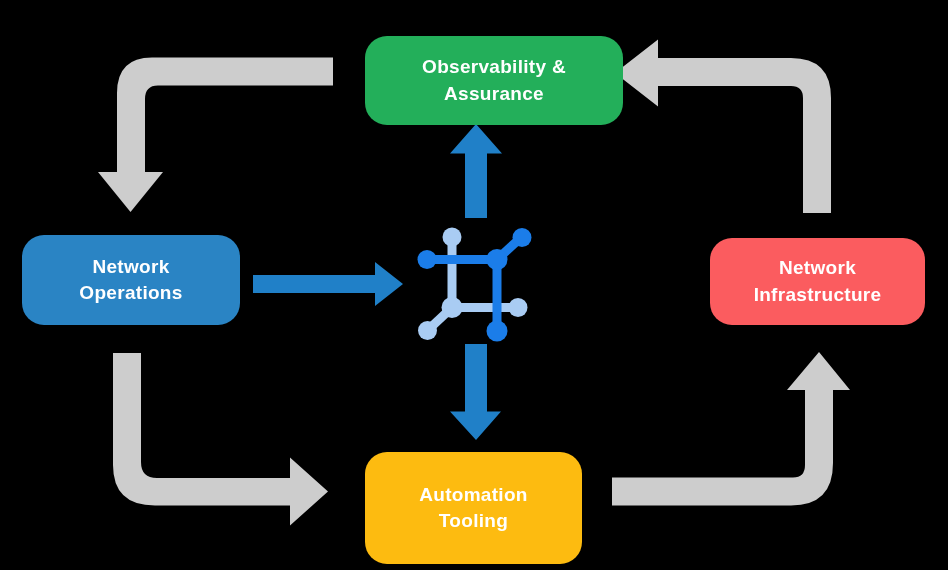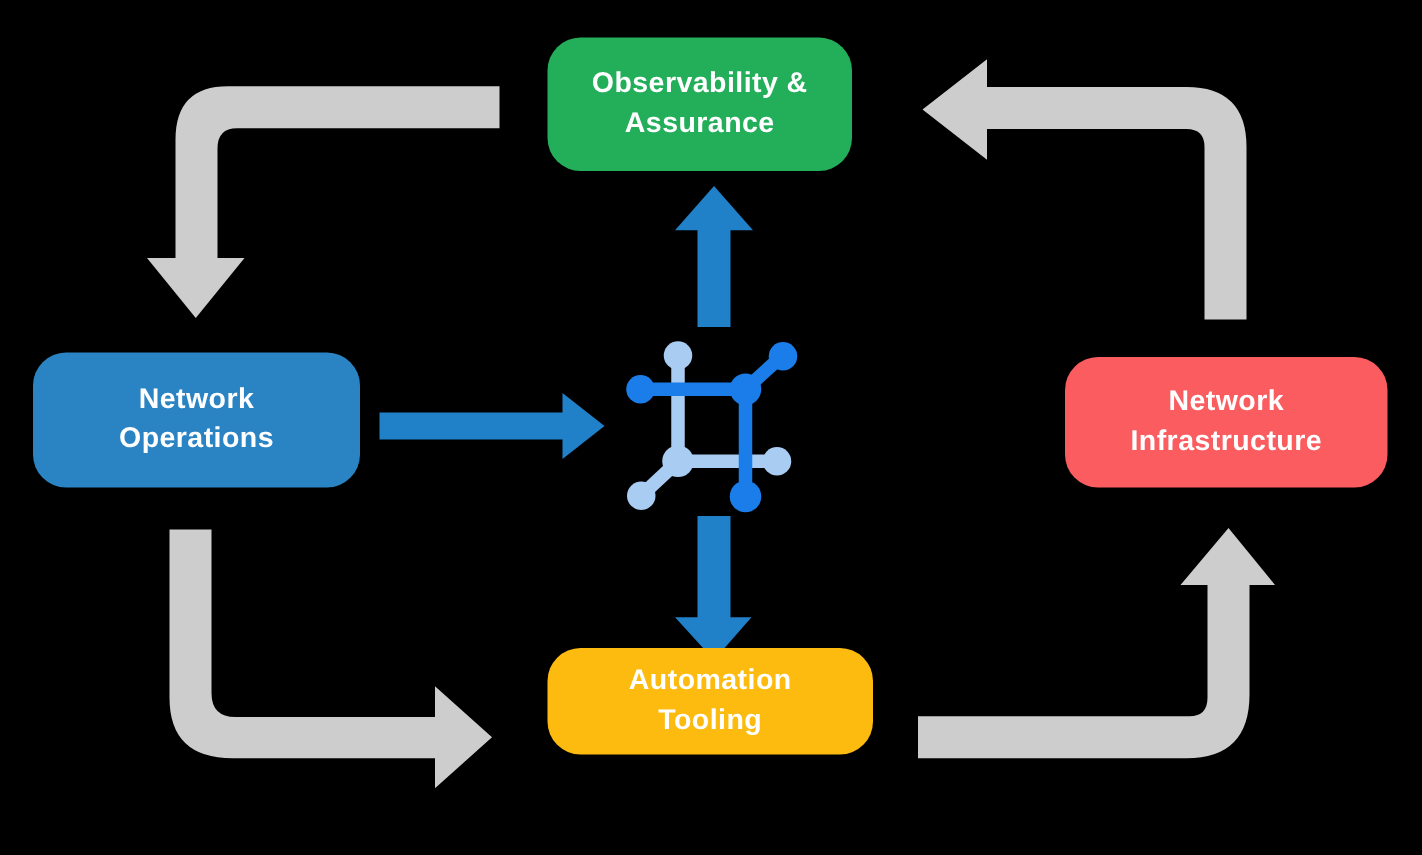--- a/index.html
+++ b/index.html
@@ -27,24 +27,24 @@
   .icon-light-dot{fill:var(--icon_light_blue);}
   .node{
     position:absolute;
     border-radius:22px;
     display:flex;align-items:center;justify-content:center;
     color:var(--label_text);
     font-size:19px;font-weight:700;letter-spacing:.3px;
     text-align:center;line-height:1.38;
   }
   .node-label{white-space:pre-line;}
-  #node-observability{background:var(--observability_green);left:365px;top:25px;width:203px;height:89px;}
+  #node-observability{background:var(--observability_green);left:365px;top:36px;width:258px;height:89px;}
   #node-operations{background:var(--operations_blue);left:22px;top:235px;width:218px;height:90px;}
   #node-infrastructure{background:var(--infrastructure_red);left:710px;top:238px;width:215px;height:87px;}
-  #node-automation{background:var(--automation_yellow);left:365px;top:432px;width:217px;height:71px;}
+  #node-automation{background:var(--automation_yellow);left:365px;top:452px;width:217px;height:112px;}
 </style>
 </head>
 <body>
 
 <div class="stage">
 
   <svg class="arrow-layer" viewBox="0 0 948 570">
 
     <path class="cycle-arrow" d="M 333,57.5 L 152,57.5 Q 117,57.5 117,93 L 117,172 L 98,172 L 130.5,212 L 163,172 L 145,172 L 145,99 Q 145,85.5 158,85.5 L 333,85.5 Z"></path>
     <path class="cycle-arrow" d="M 615,73 L 658,39.5 L 658,58 L 791,58 Q 831,58 831,98 L 831,213 L 803,213 L 803,98 Q 803,86 791,86 L 658,86 L 658,106.5 Z"></path>

